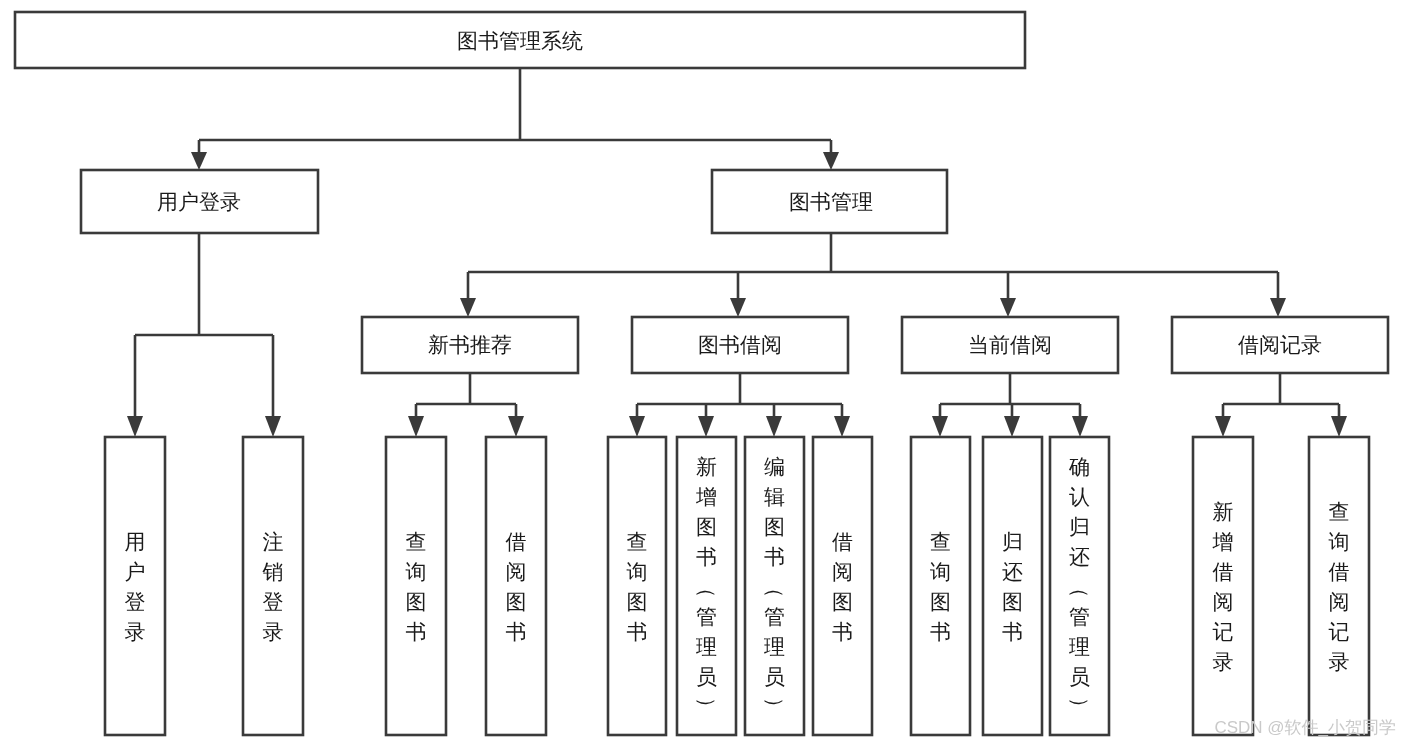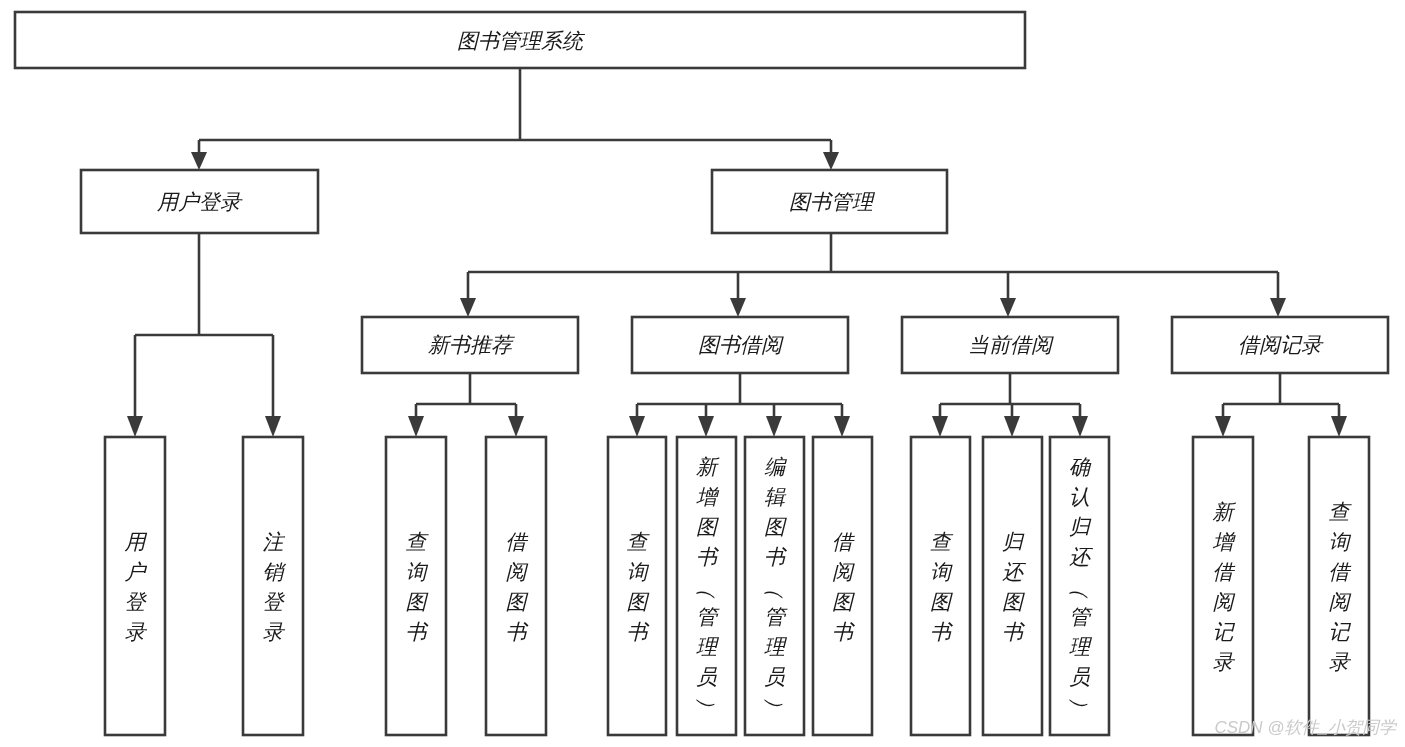--- a/index.html
+++ b/index.html
@@ -11,21 +11,20 @@
     width: 1405px;
     height: 747px;
     font-family: "Liberation Sans", "DejaVu Sans", sans-serif;
     overflow: hidden;
   }
   #diagram-root {
     position: relative;
     width: 1405px;
     height: 747px;
     background: #ffffff;
-    font-style: italic;
   }
   svg.diagram-svg {
     position: absolute;
     left: 0;
     top: 0;
     width: 1405px;
     height: 747px;
   }
   .node-box {
     fill: #ffffff;

